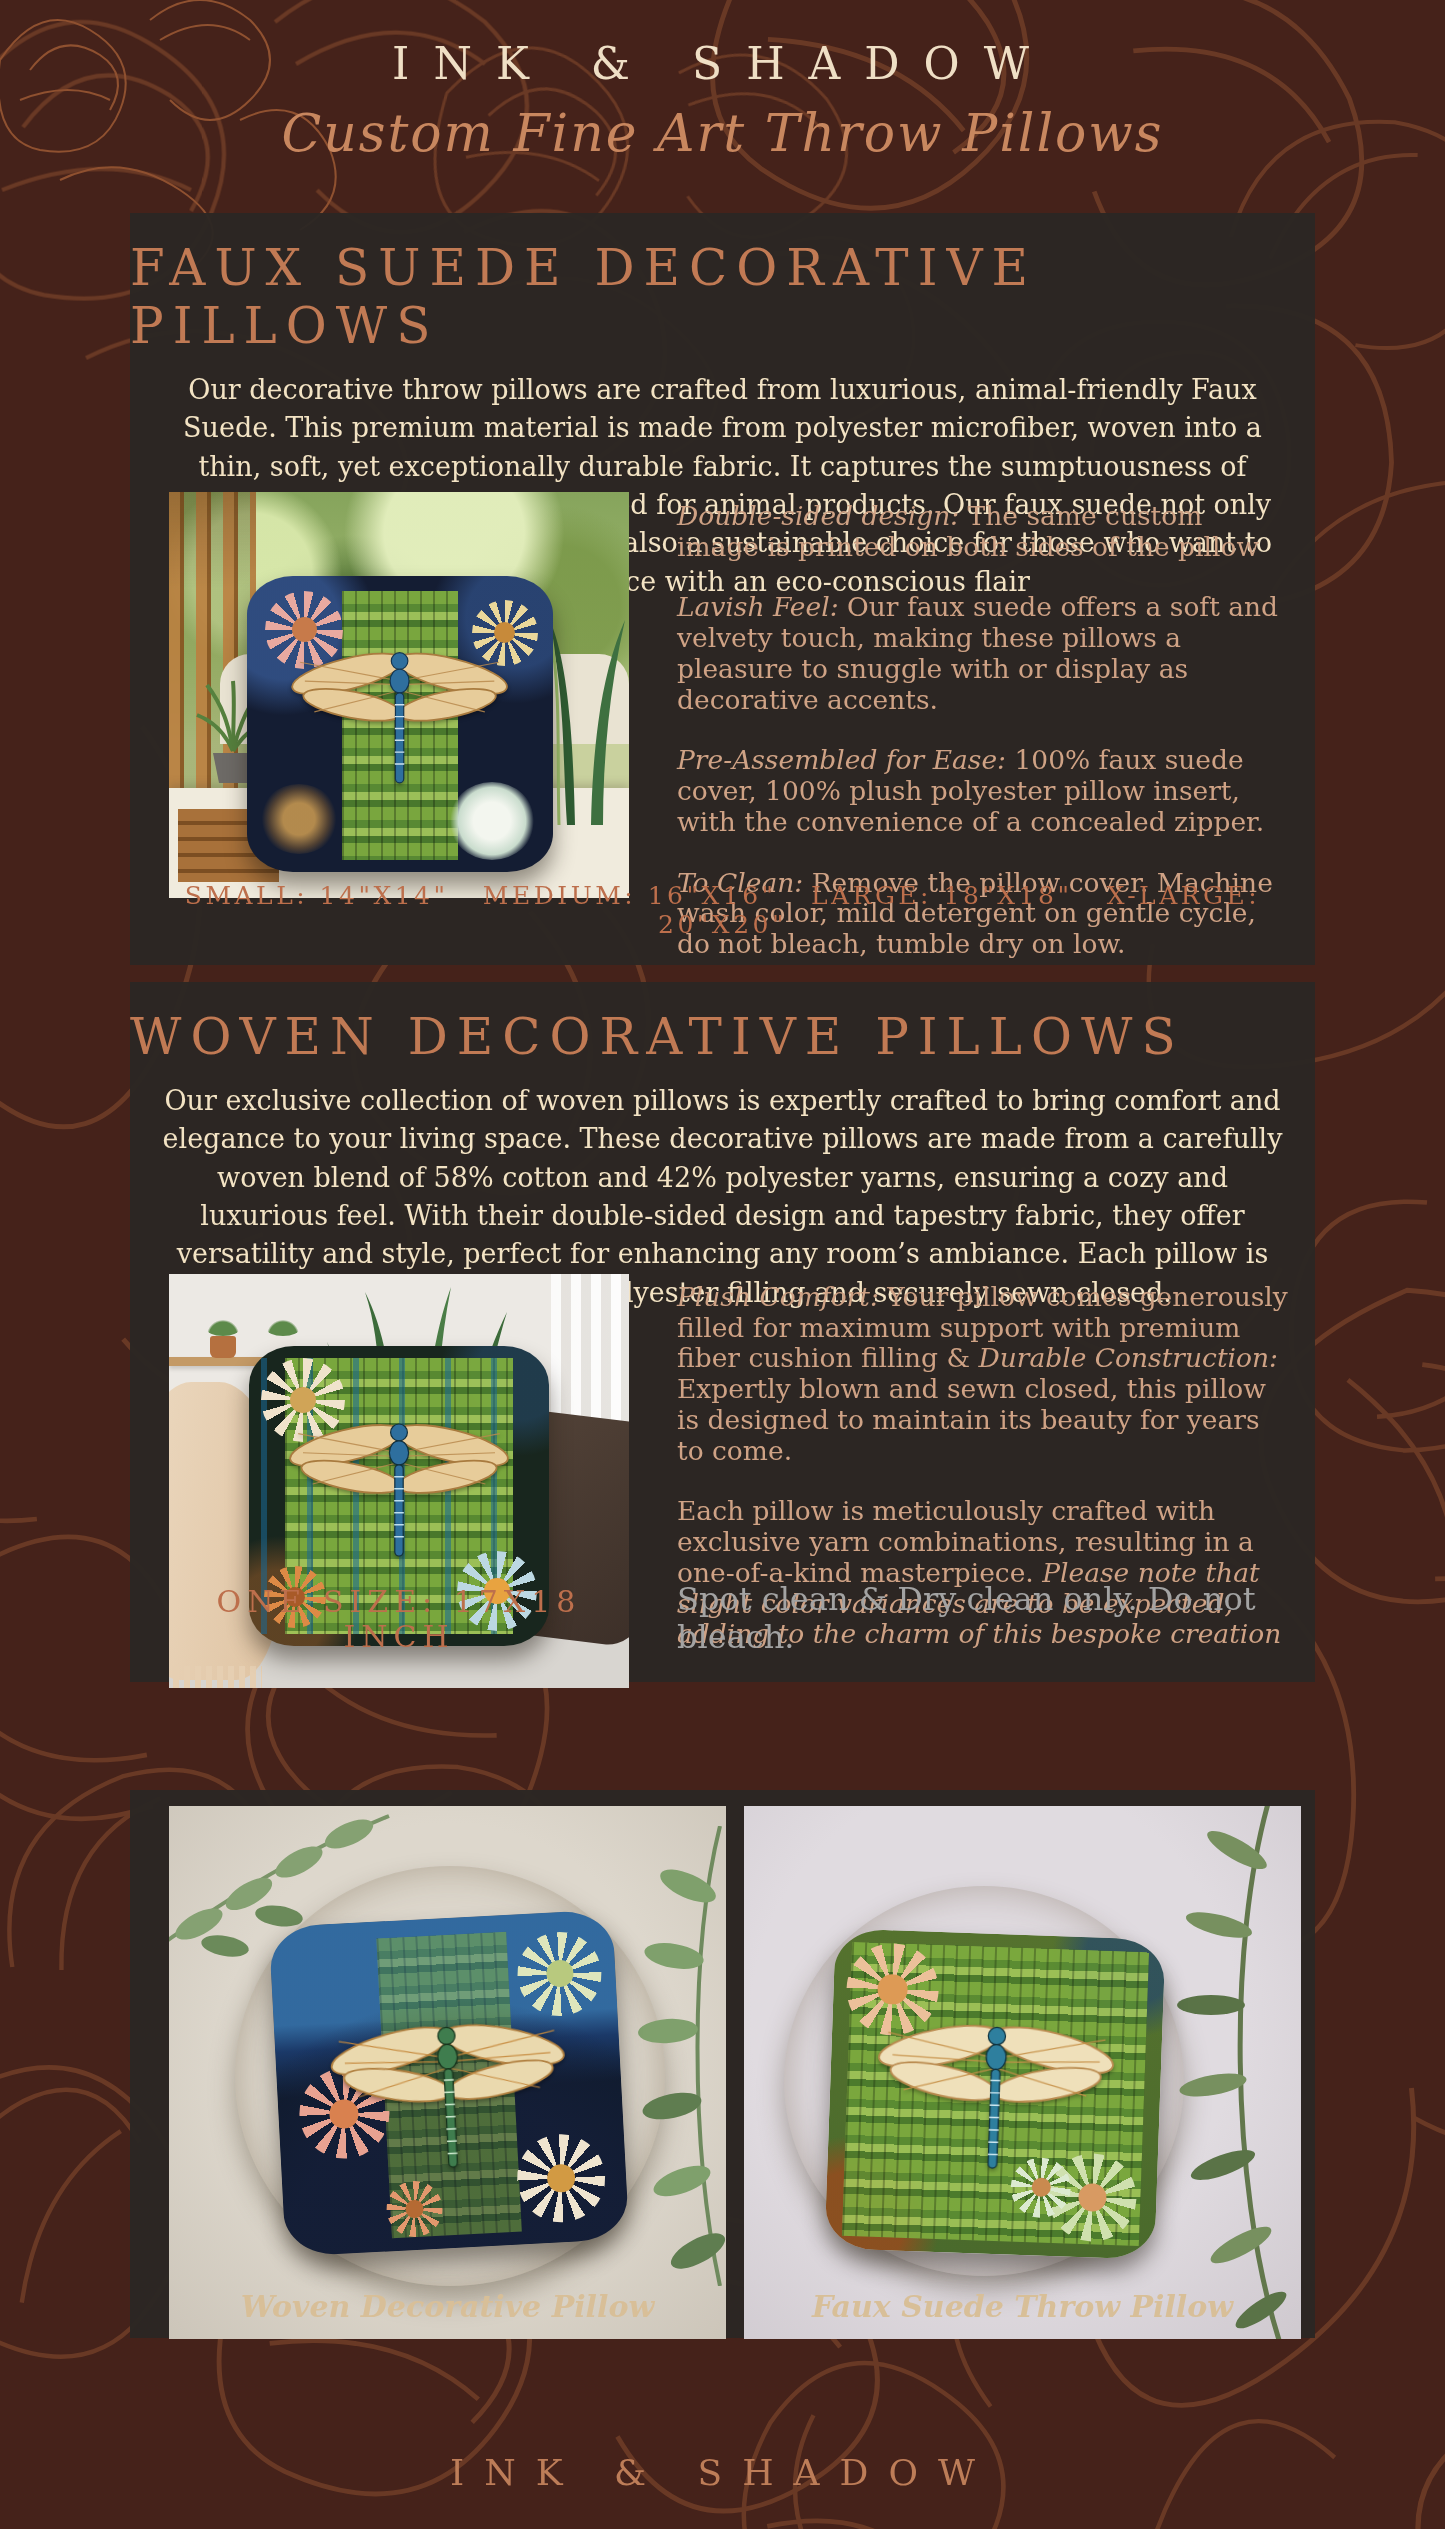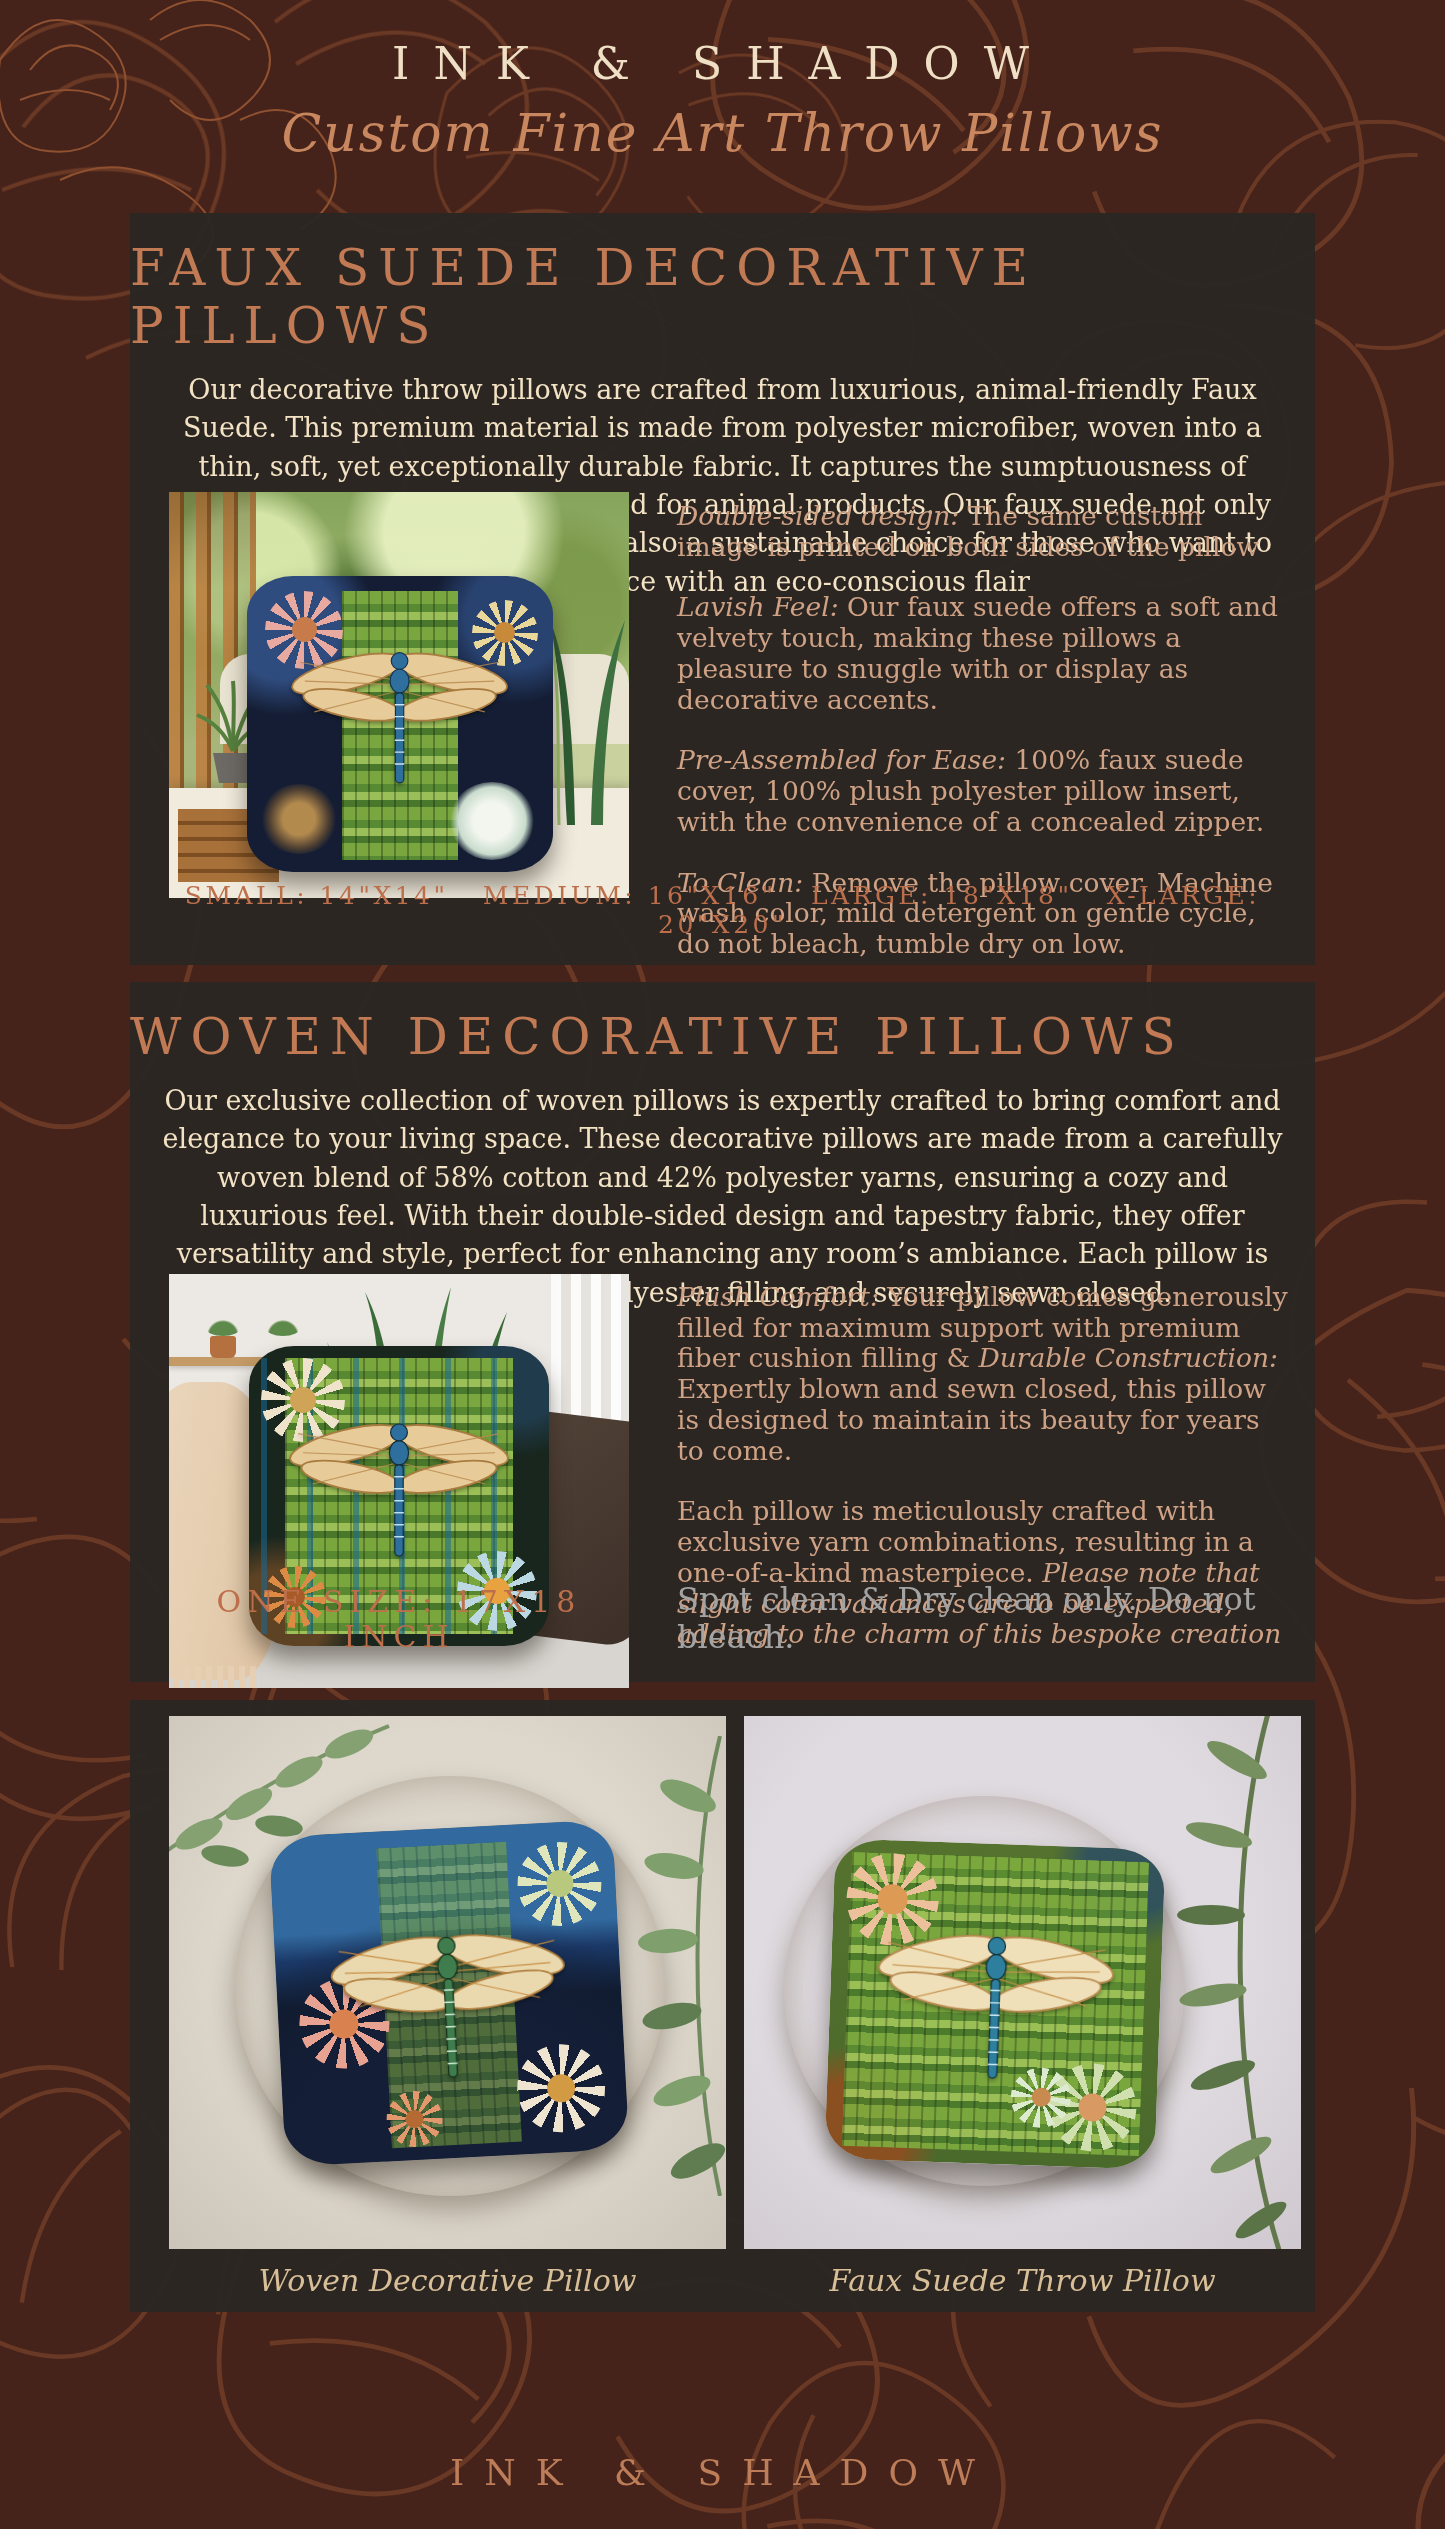--- a/index.html
+++ b/index.html
@@ -8,21 +8,21 @@
   
   .bg-pattern{position:absolute;inset:0;z-index:0;}
   
   .brand{position:absolute;top:38px;left:0;width:100%;text-align:center;z-index:3;}
   .brand-name{font-size:44px;letter-spacing:24px;color:#efdfc5;font-weight:400;}
   .brand-tagline{margin-top:14px;font-size:52px;font-style:italic;color:#c8875f;letter-spacing:2px;}
   
   .panel{position:absolute;left:130px;width:1185px;background:rgba(43,39,36,0.955);z-index:2;}
   .panel-1{top:213px;height:752px;}
   .panel-2{top:982px;height:700px;}
-  .panel-3{top:1700px;height:612px;}
+  .panel-3{top:1790px;height:548px;font-weight:bold;}
   .panel h2{margin:26px 8px 0 0;font-weight:400;font-size:50px;
             letter-spacing:9px;color:#c17a54;}
   .intro{width:1135px;margin:16px auto 0 auto;text-align:center;color:#f3e3c4;
          font-size:27px;line-height:1.42;}
   .photo{position:absolute;overflow:hidden;background:#777;}
   .photo-1{left:39px;top:279px;width:460px;height:406px;}
   .photo-2{left:39px;top:292px;width:460px;height:414px;}
   .features{position:absolute;left:547px;width:612px;color:#cfa285;font-size:26.5px;line-height:1.16;}
   .features-1{top:288px;}
   .features-2{top:300px;}

